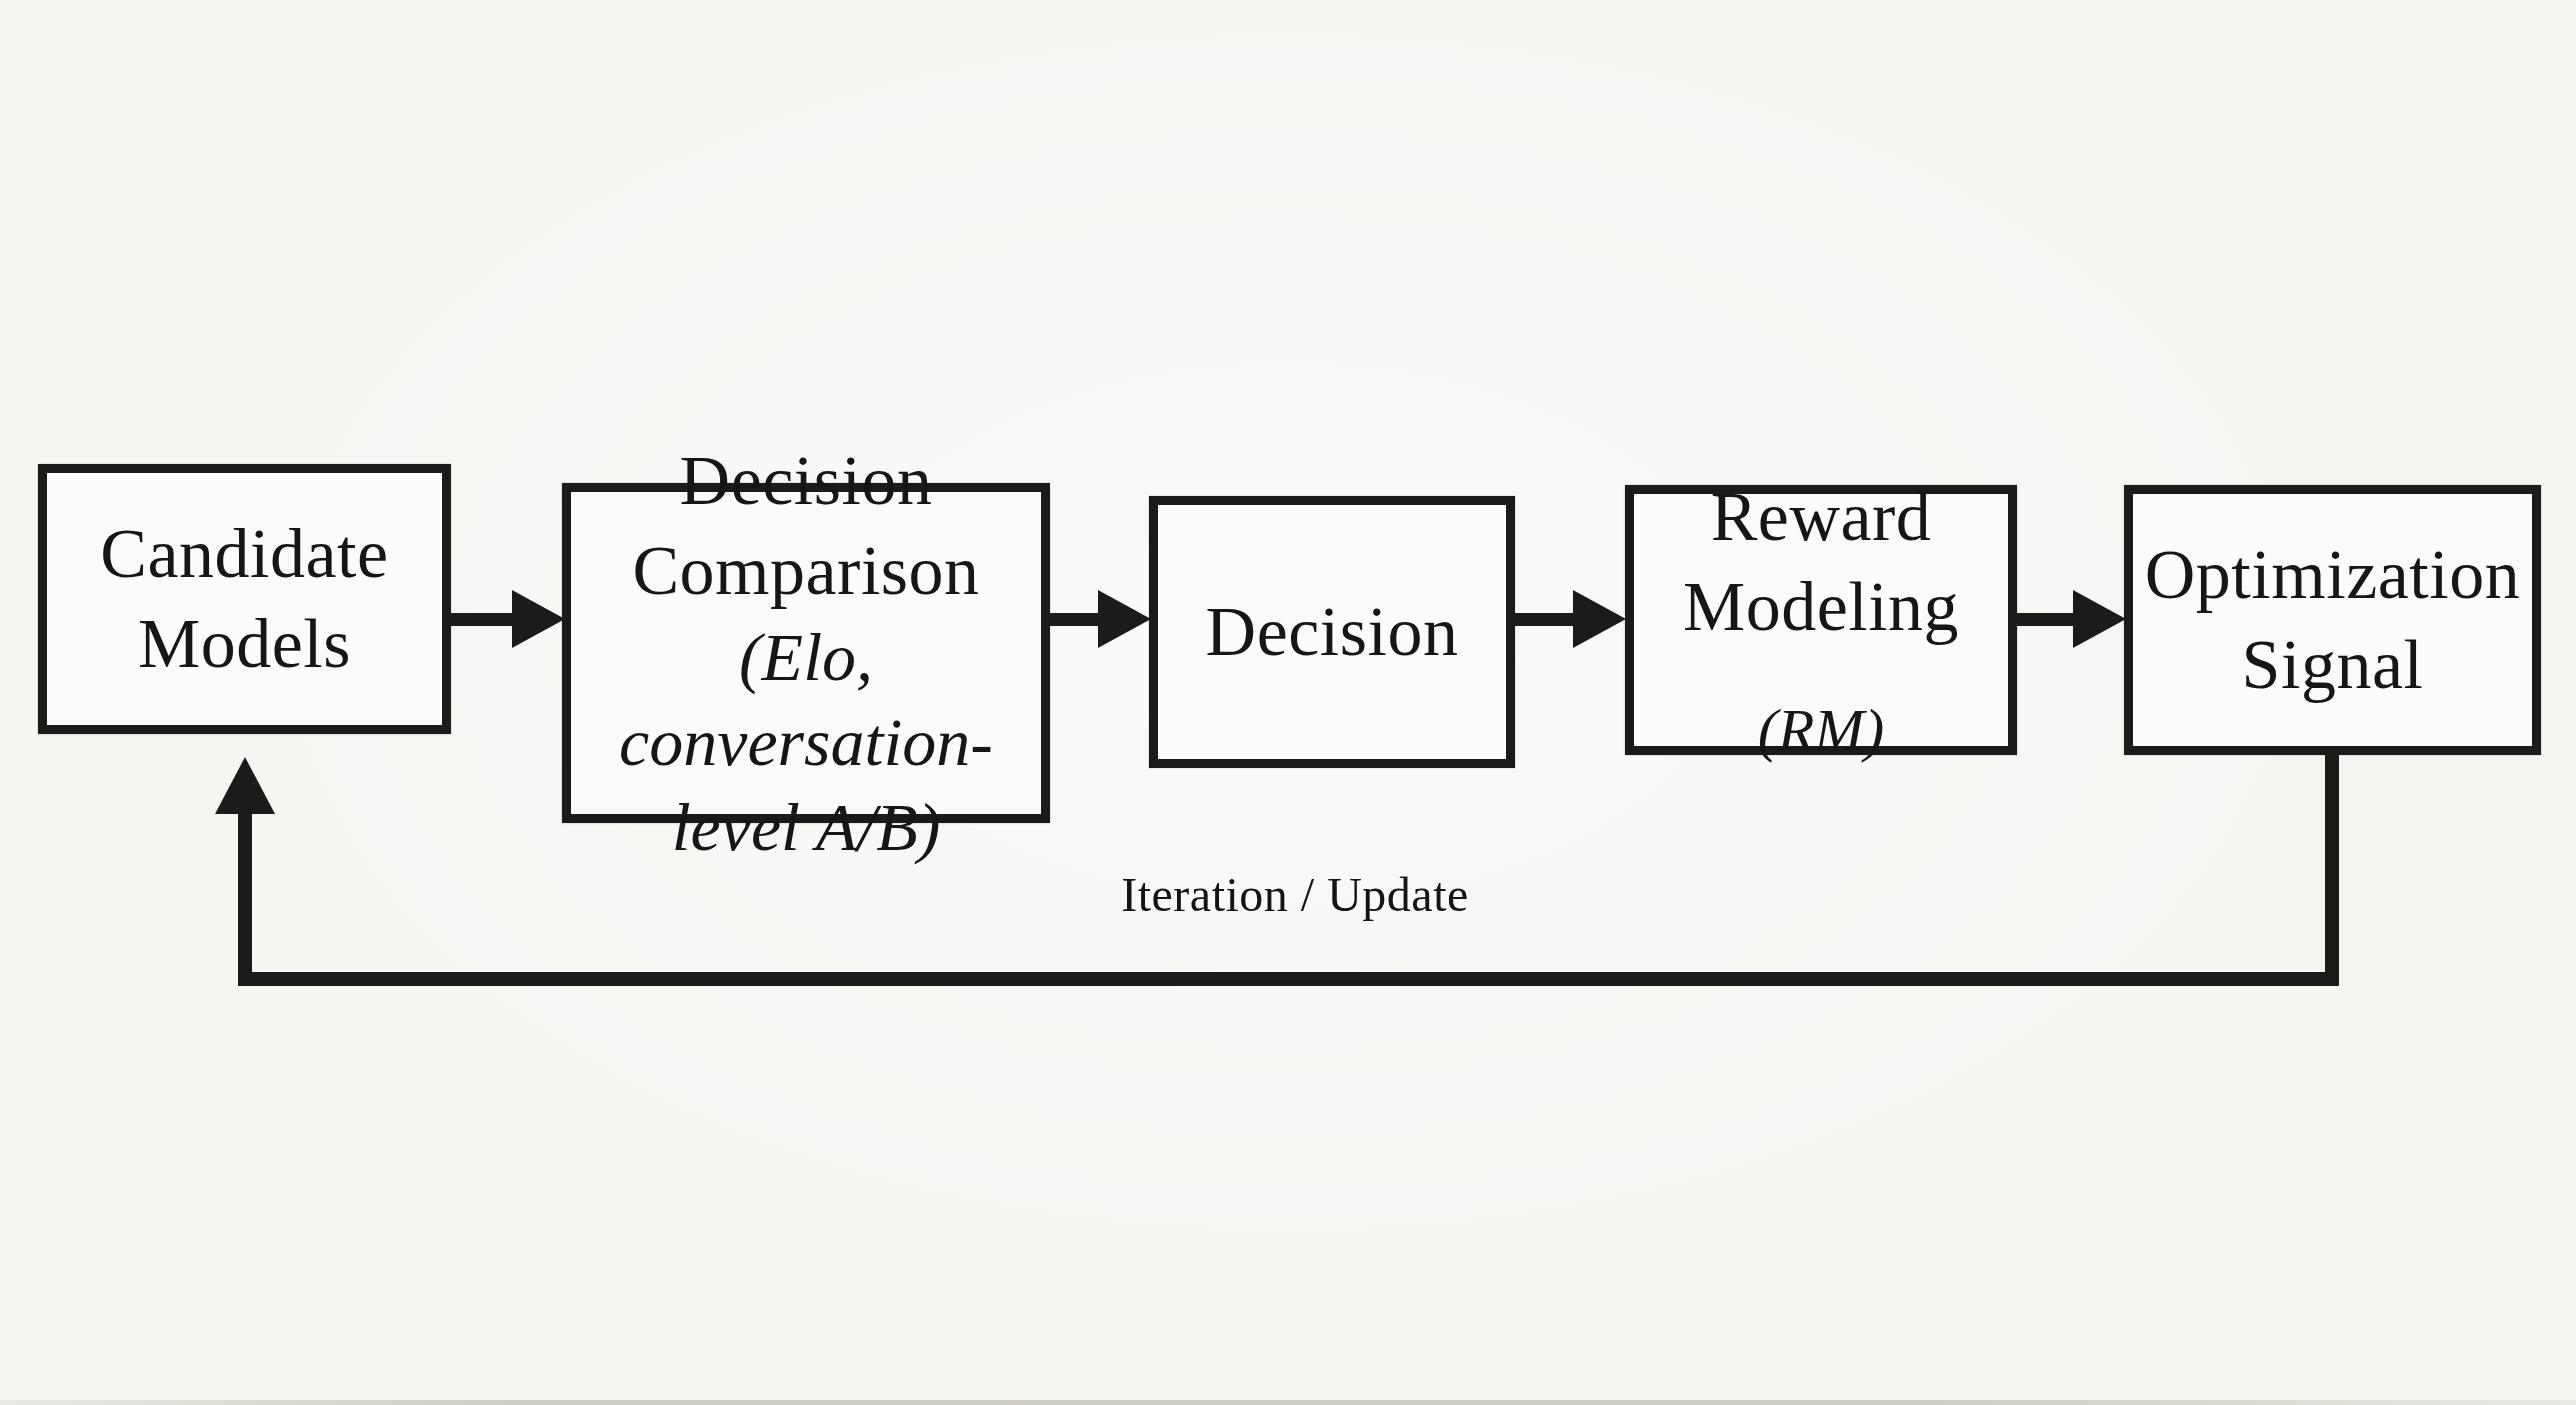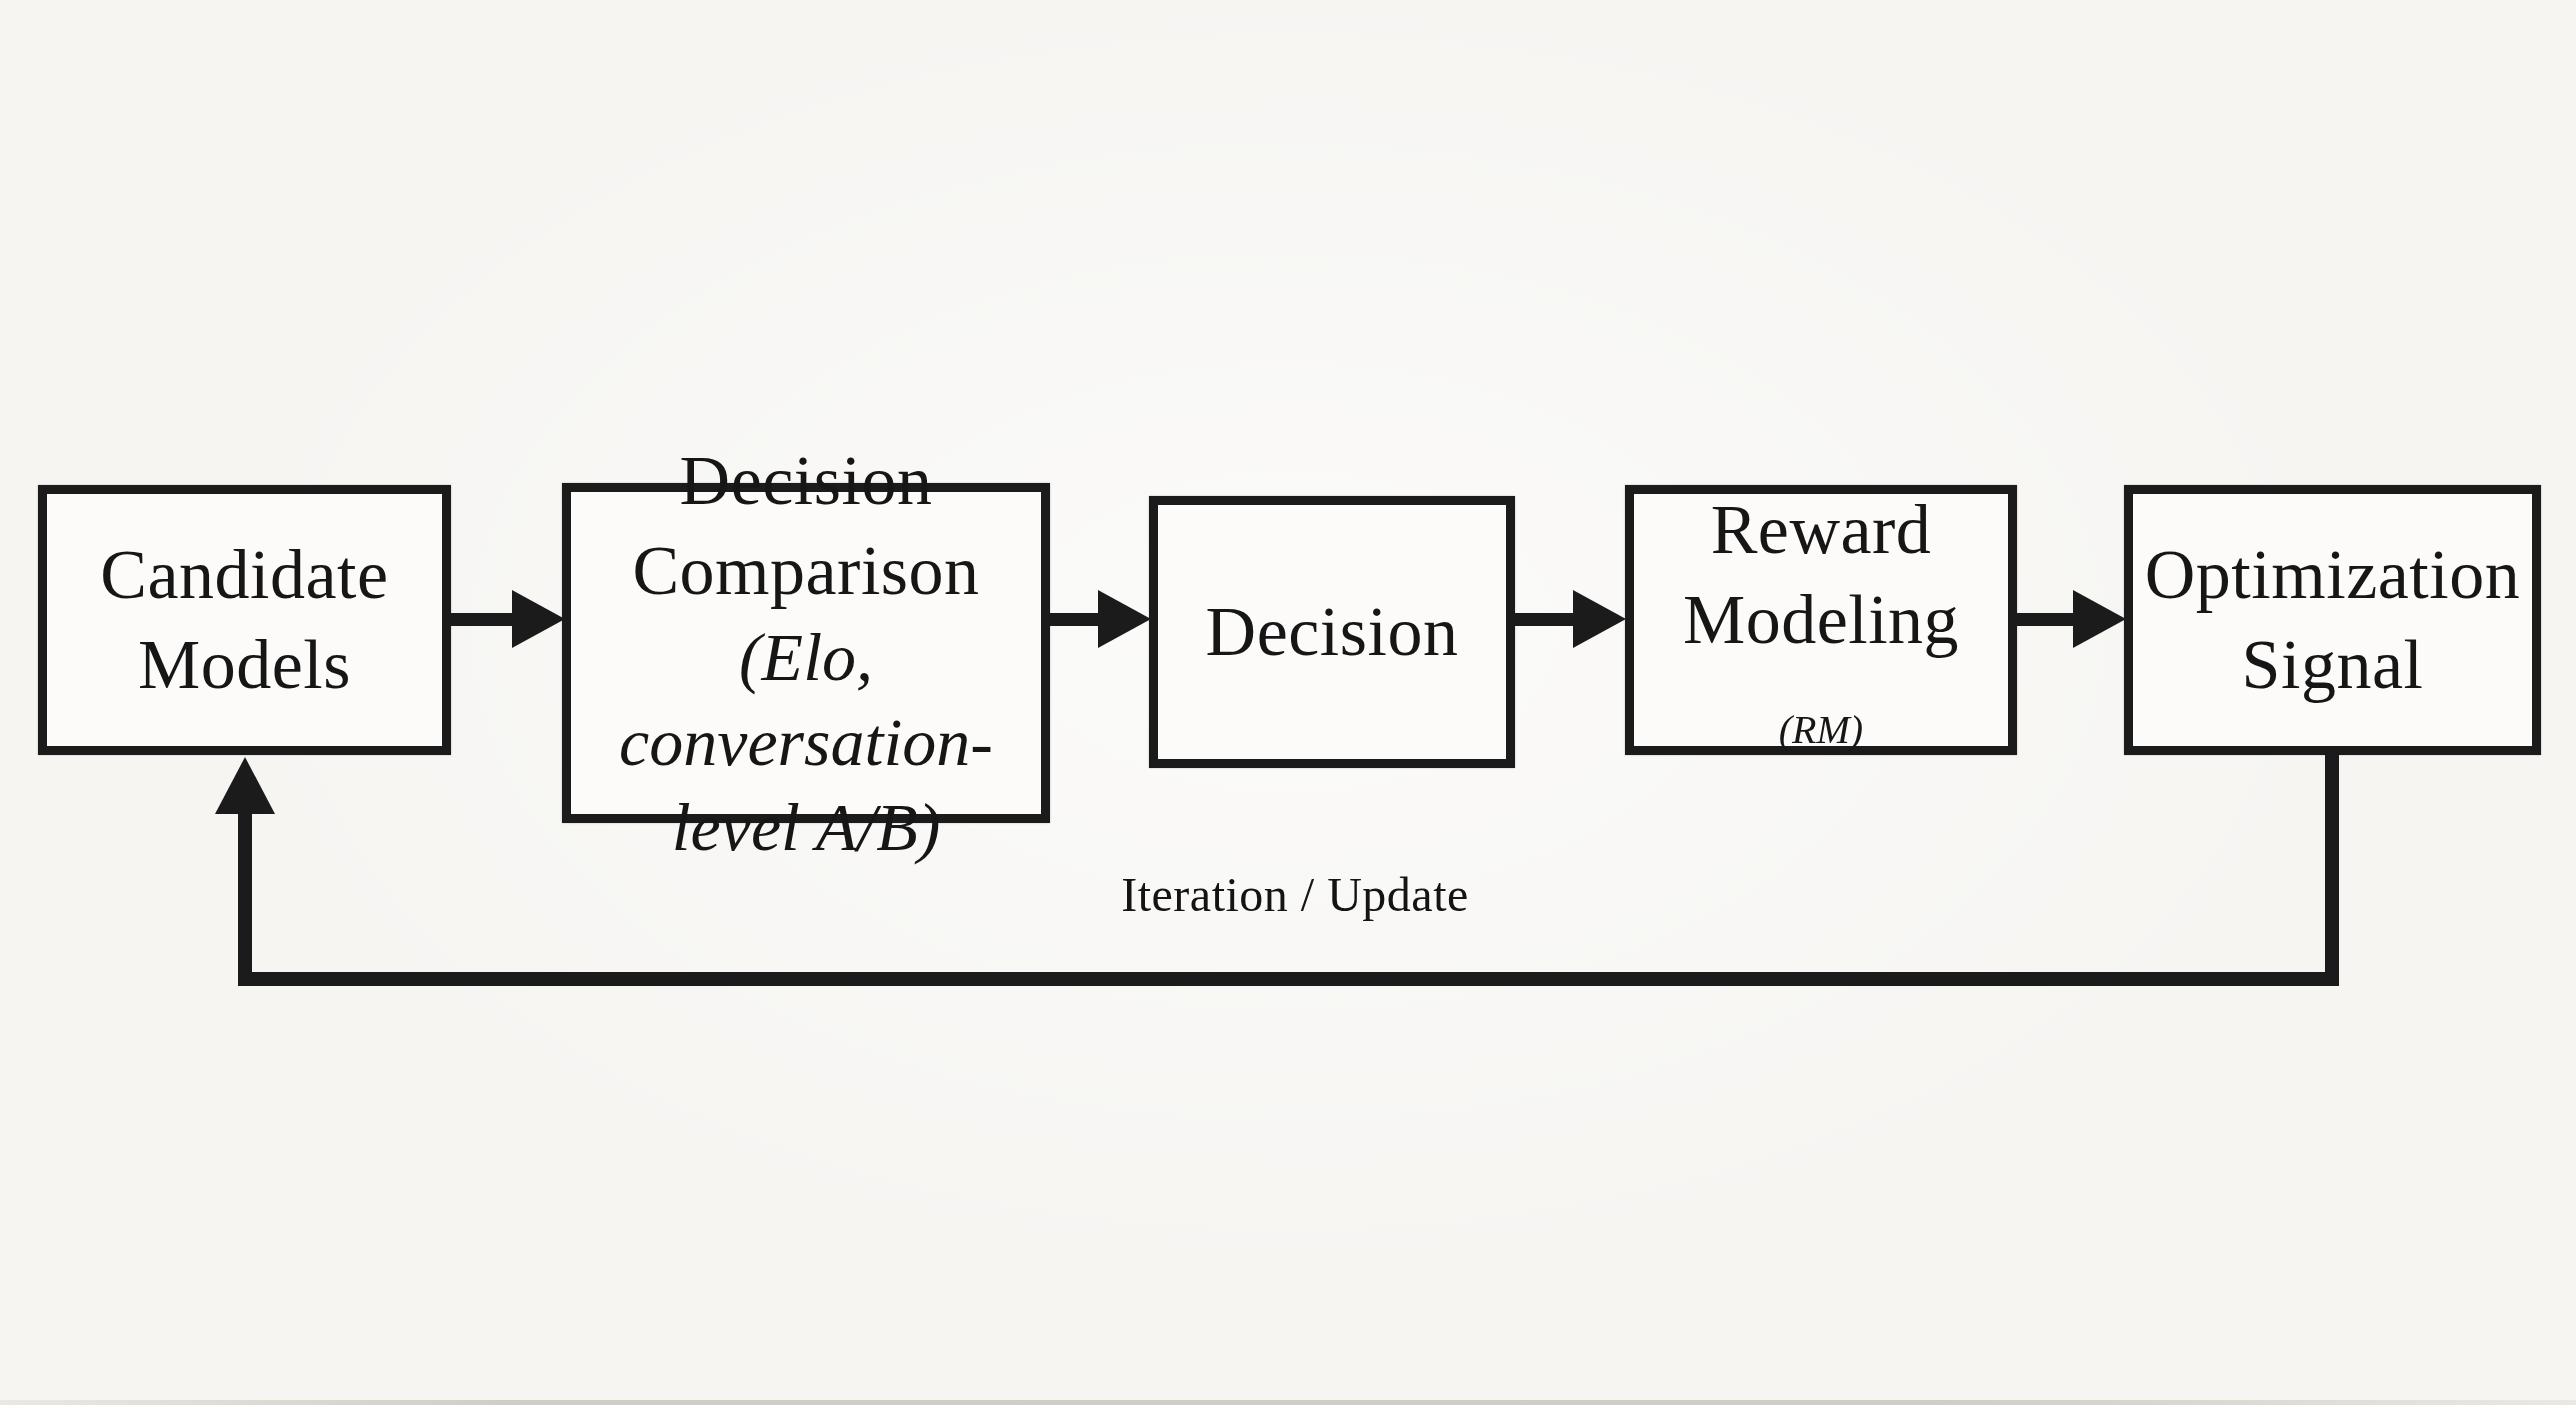--- a/index.html
+++ b/index.html
@@ -33,23 +33,23 @@
   .node .label {
     font-size: 70px;
     line-height: 1.28;
     letter-spacing: 0.5px;
   }
   .node .sublabel {
     font-style: italic;
     line-height: 1.25;
   }
   #node-relative-comparison .sublabel { font-size: 68px; }
-  #node-reward-modeling .sublabel { font-size: 40px; }
+  #node-reward-modeling .sublabel { font-size: 60px; }
 
-  #node-candidate-models    { left: 38px;   top: 485px; width: 413px; height: 270px; }
+  #node-candidate-models    { left: 38px;   top: 464px; width: 413px; height: 270px; }
   #node-relative-comparison { left: 562px;  top: 483px; width: 488px; height: 340px; padding: 5.5px 12.8px; }
   #node-decision            { left: 1149px; top: 485px; width: 366px; height: 272px; margin-top: 11px; }
   #node-reward-modeling     { left: 1625px; top: 485px; width: 392px; height: 270px; gap: 41px; }
   #node-optimization-signal { left: 2124px; top: 485px; width: 417px; height: 270px; }
 
   
   .arrow-h {
     position: absolute;
     top: 590px;        
     height: 59px;

